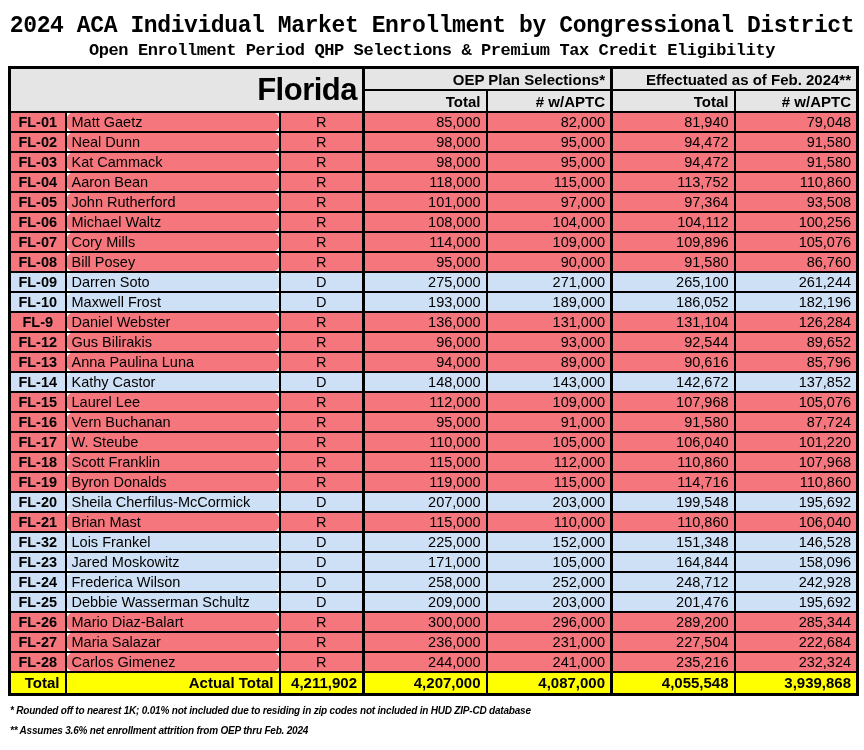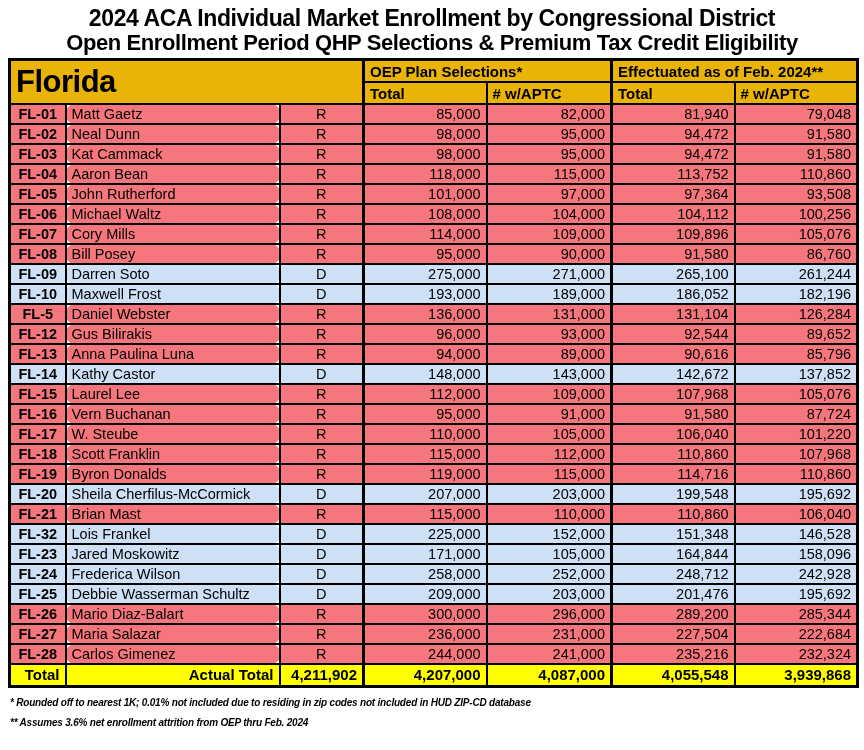--- a/index.html
+++ b/index.html
@@ -3,38 +3,38 @@
 <meta charset="utf-8">
 <style>
   html, body {
     margin: 0; padding: 0;
     width: 864px; height: 750px;
     background: #ffffff;
     font-family: "Liberation Sans", sans-serif;
     color: #000;
     overflow: hidden;
   }
-  .title-block { text-align: center; padding-top: 5px; letter-spacing: -0.4px; }
+  .title-block { text-align: center; padding-top: 13px; letter-spacing: -0.4px; font-family: Liberation Mono, monospace; }
   .title-1 { font-size: 23px; font-weight: bold; line-height: 27px; }
-  .title-2, .title-3 { font-size: 22px; font-weight: bold; line-height: 22px; }
+  .title-2, .title-3 { font-size: 17px; font-weight: bold; line-height: 22px; }
 
   table.enroll {
     border-collapse: collapse;
     table-layout: fixed;
     margin: 4px 0 0 8px;
     width: 848px;
     border: 3px solid var(--border, #000);
   }
   th, td {
     border: 2px solid var(--border, #000);
     padding: 0 5px;
     overflow: hidden;
     white-space: nowrap;
   }
-  thead th { background: #eab308; text-align: left; font-weight: bold; }
+  thead th { background: #e5e5e5; text-align: right; font-weight: bold; }
   th.state-cell { font-size: 31px; letter-spacing: -0.5px; height: 42px; }
   th.group-cell { font-size: 15px; height: 20px; }
   th.sub-cell   { font-size: 15px; height: 20px; }
 
   tbody td { height: 18px; font-size: 14.5px; line-height: 18px; }
   td.c-dist  { font-weight: bold; text-align: center; }
   td.c-name  { text-align: left; border-radius: 9px; }
   td.c-party { text-align: center; }
   td.c-num   { text-align: right; }
 
@@ -171,21 +171,21 @@
       <tr class="dem">
     <td class="c-dist">FL-10</td>
     <td class="c-name">Maxwell Frost</td>
     <td class="c-party">D</td>
     <td class="c-num sep-left">193,000</td>
     <td class="c-num">189,000</td>
     <td class="c-num sep-left">186,052</td>
     <td class="c-num">182,196</td>
   </tr>
       <tr class="rep">
-    <td class="c-dist">FL-5</td>
+    <td class="c-dist">FL-9</td>
     <td class="c-name">Daniel Webster</td>
     <td class="c-party">R</td>
     <td class="c-num sep-left">136,000</td>
     <td class="c-num">131,000</td>
     <td class="c-num sep-left">131,104</td>
     <td class="c-num">126,284</td>
   </tr>
       <tr class="rep">
     <td class="c-dist">FL-12</td>
     <td class="c-name">Gus Bilirakis</td>

